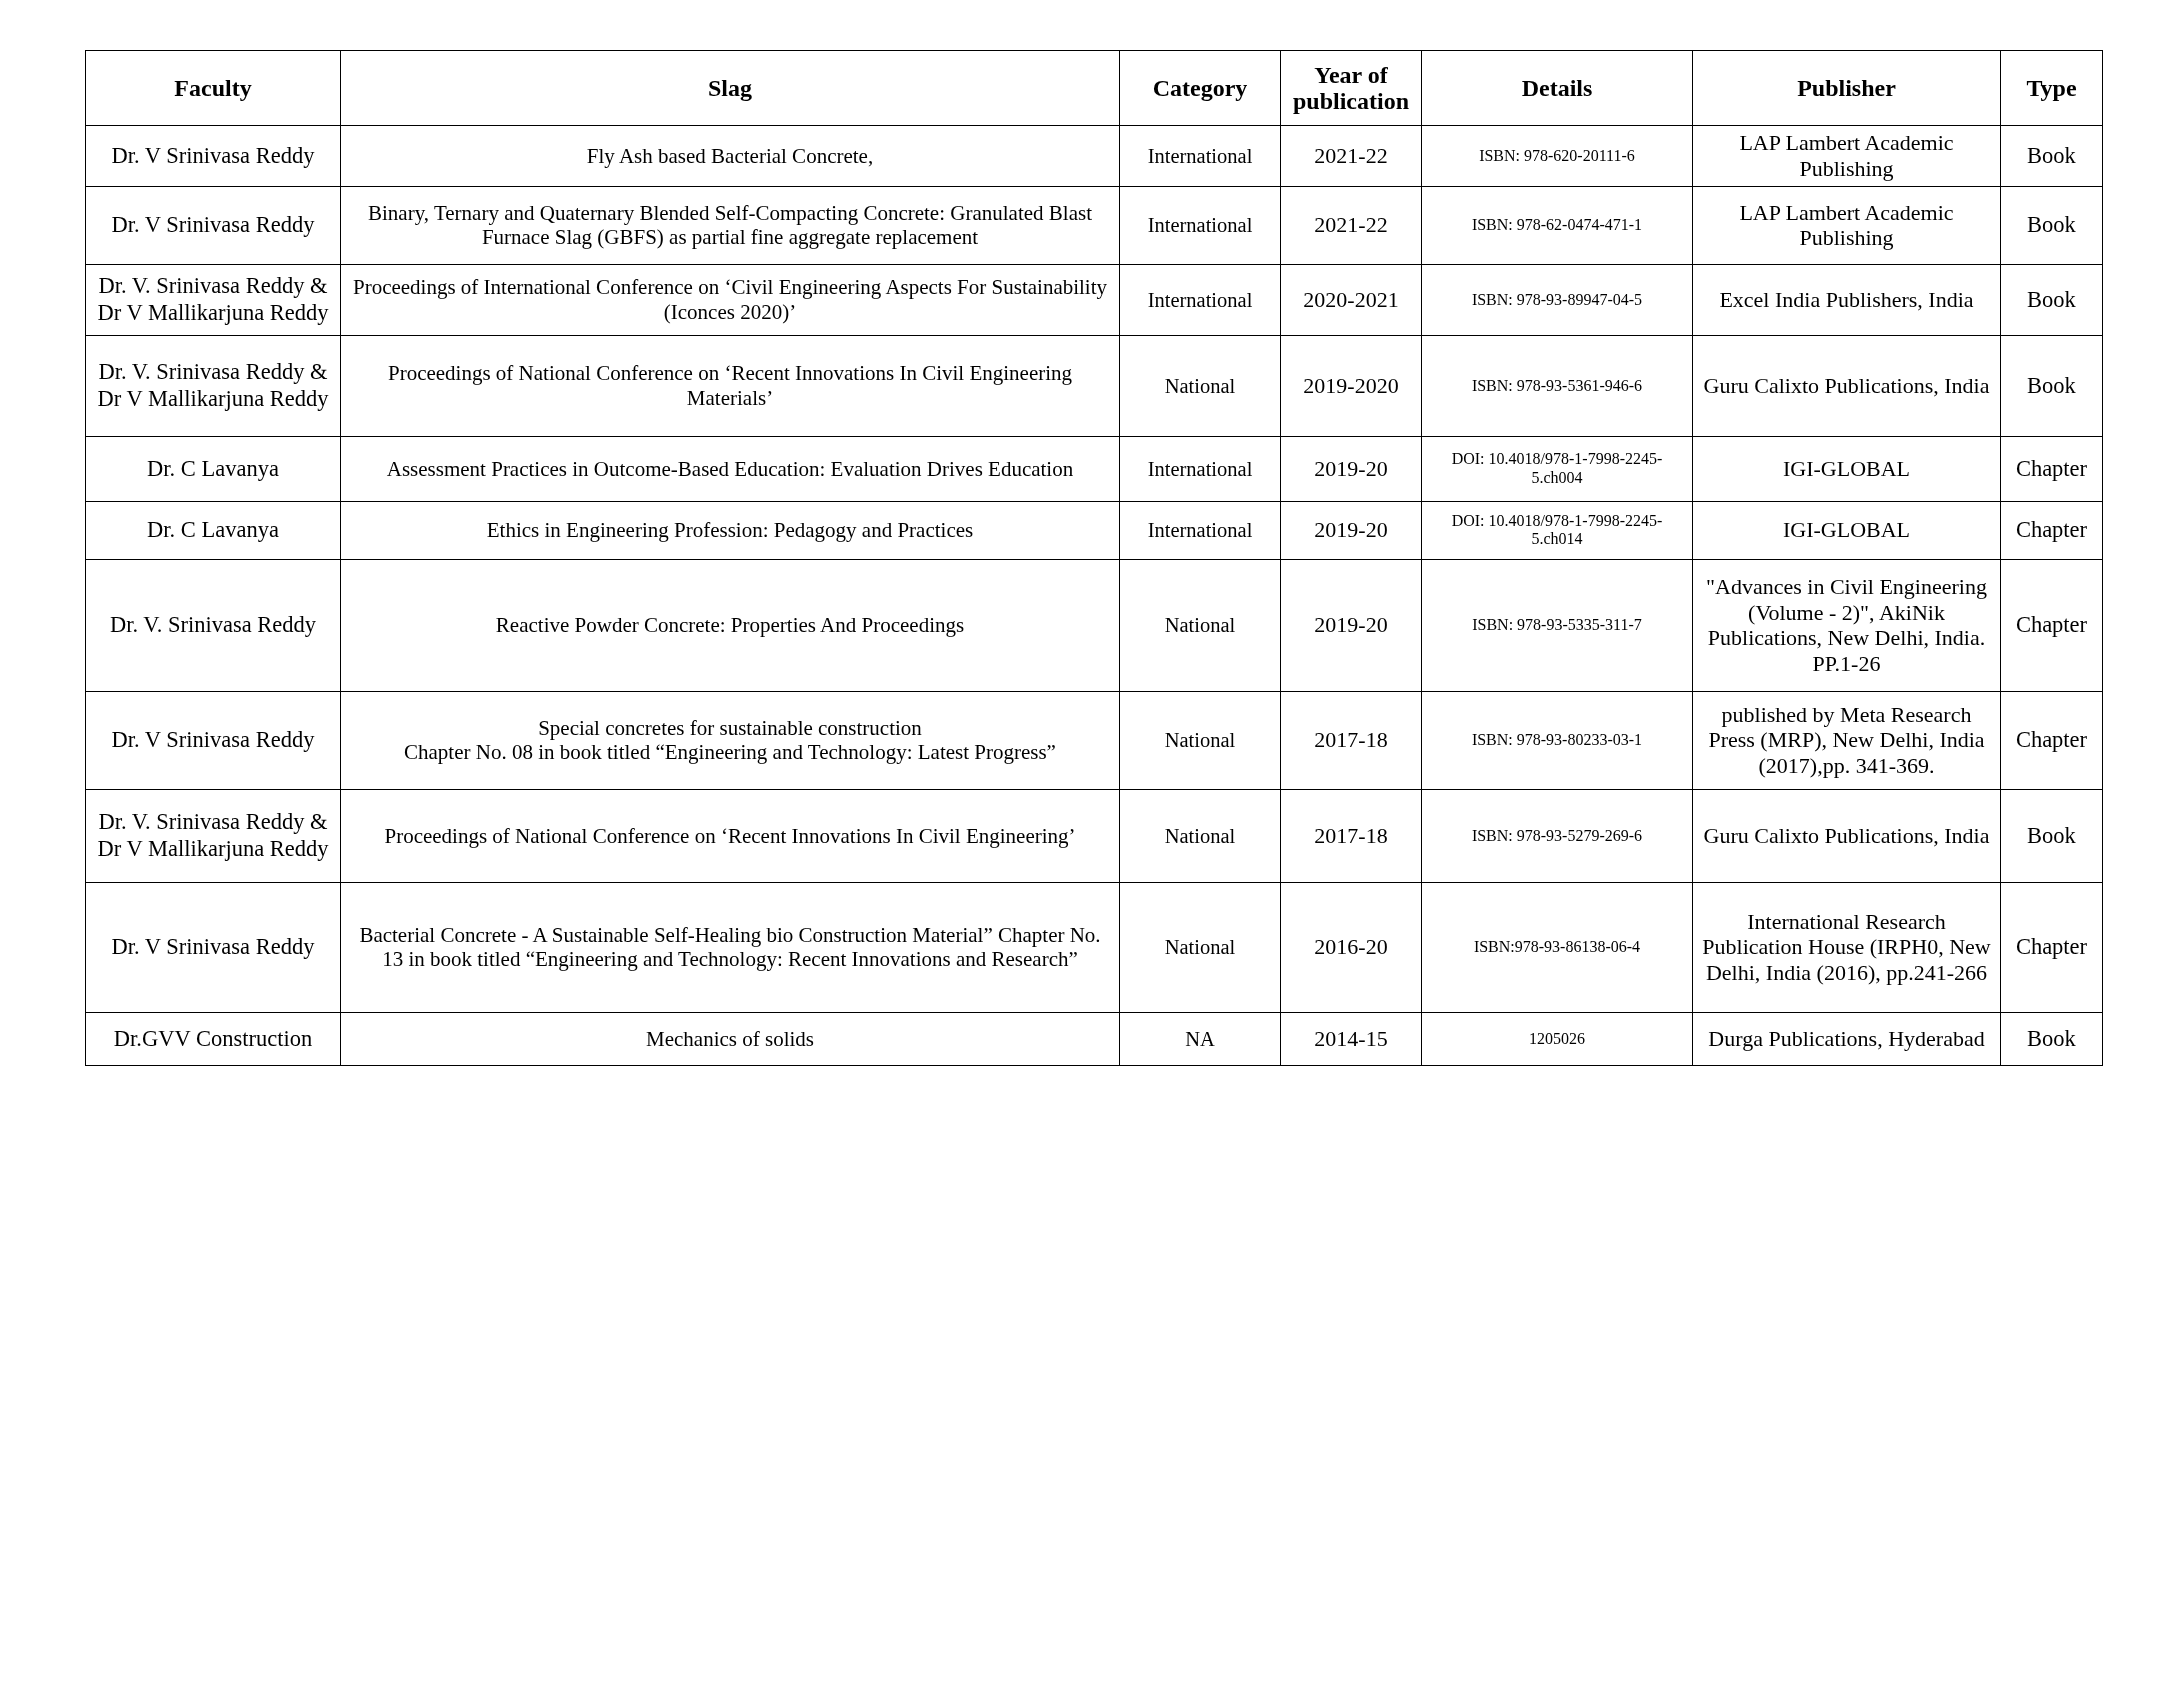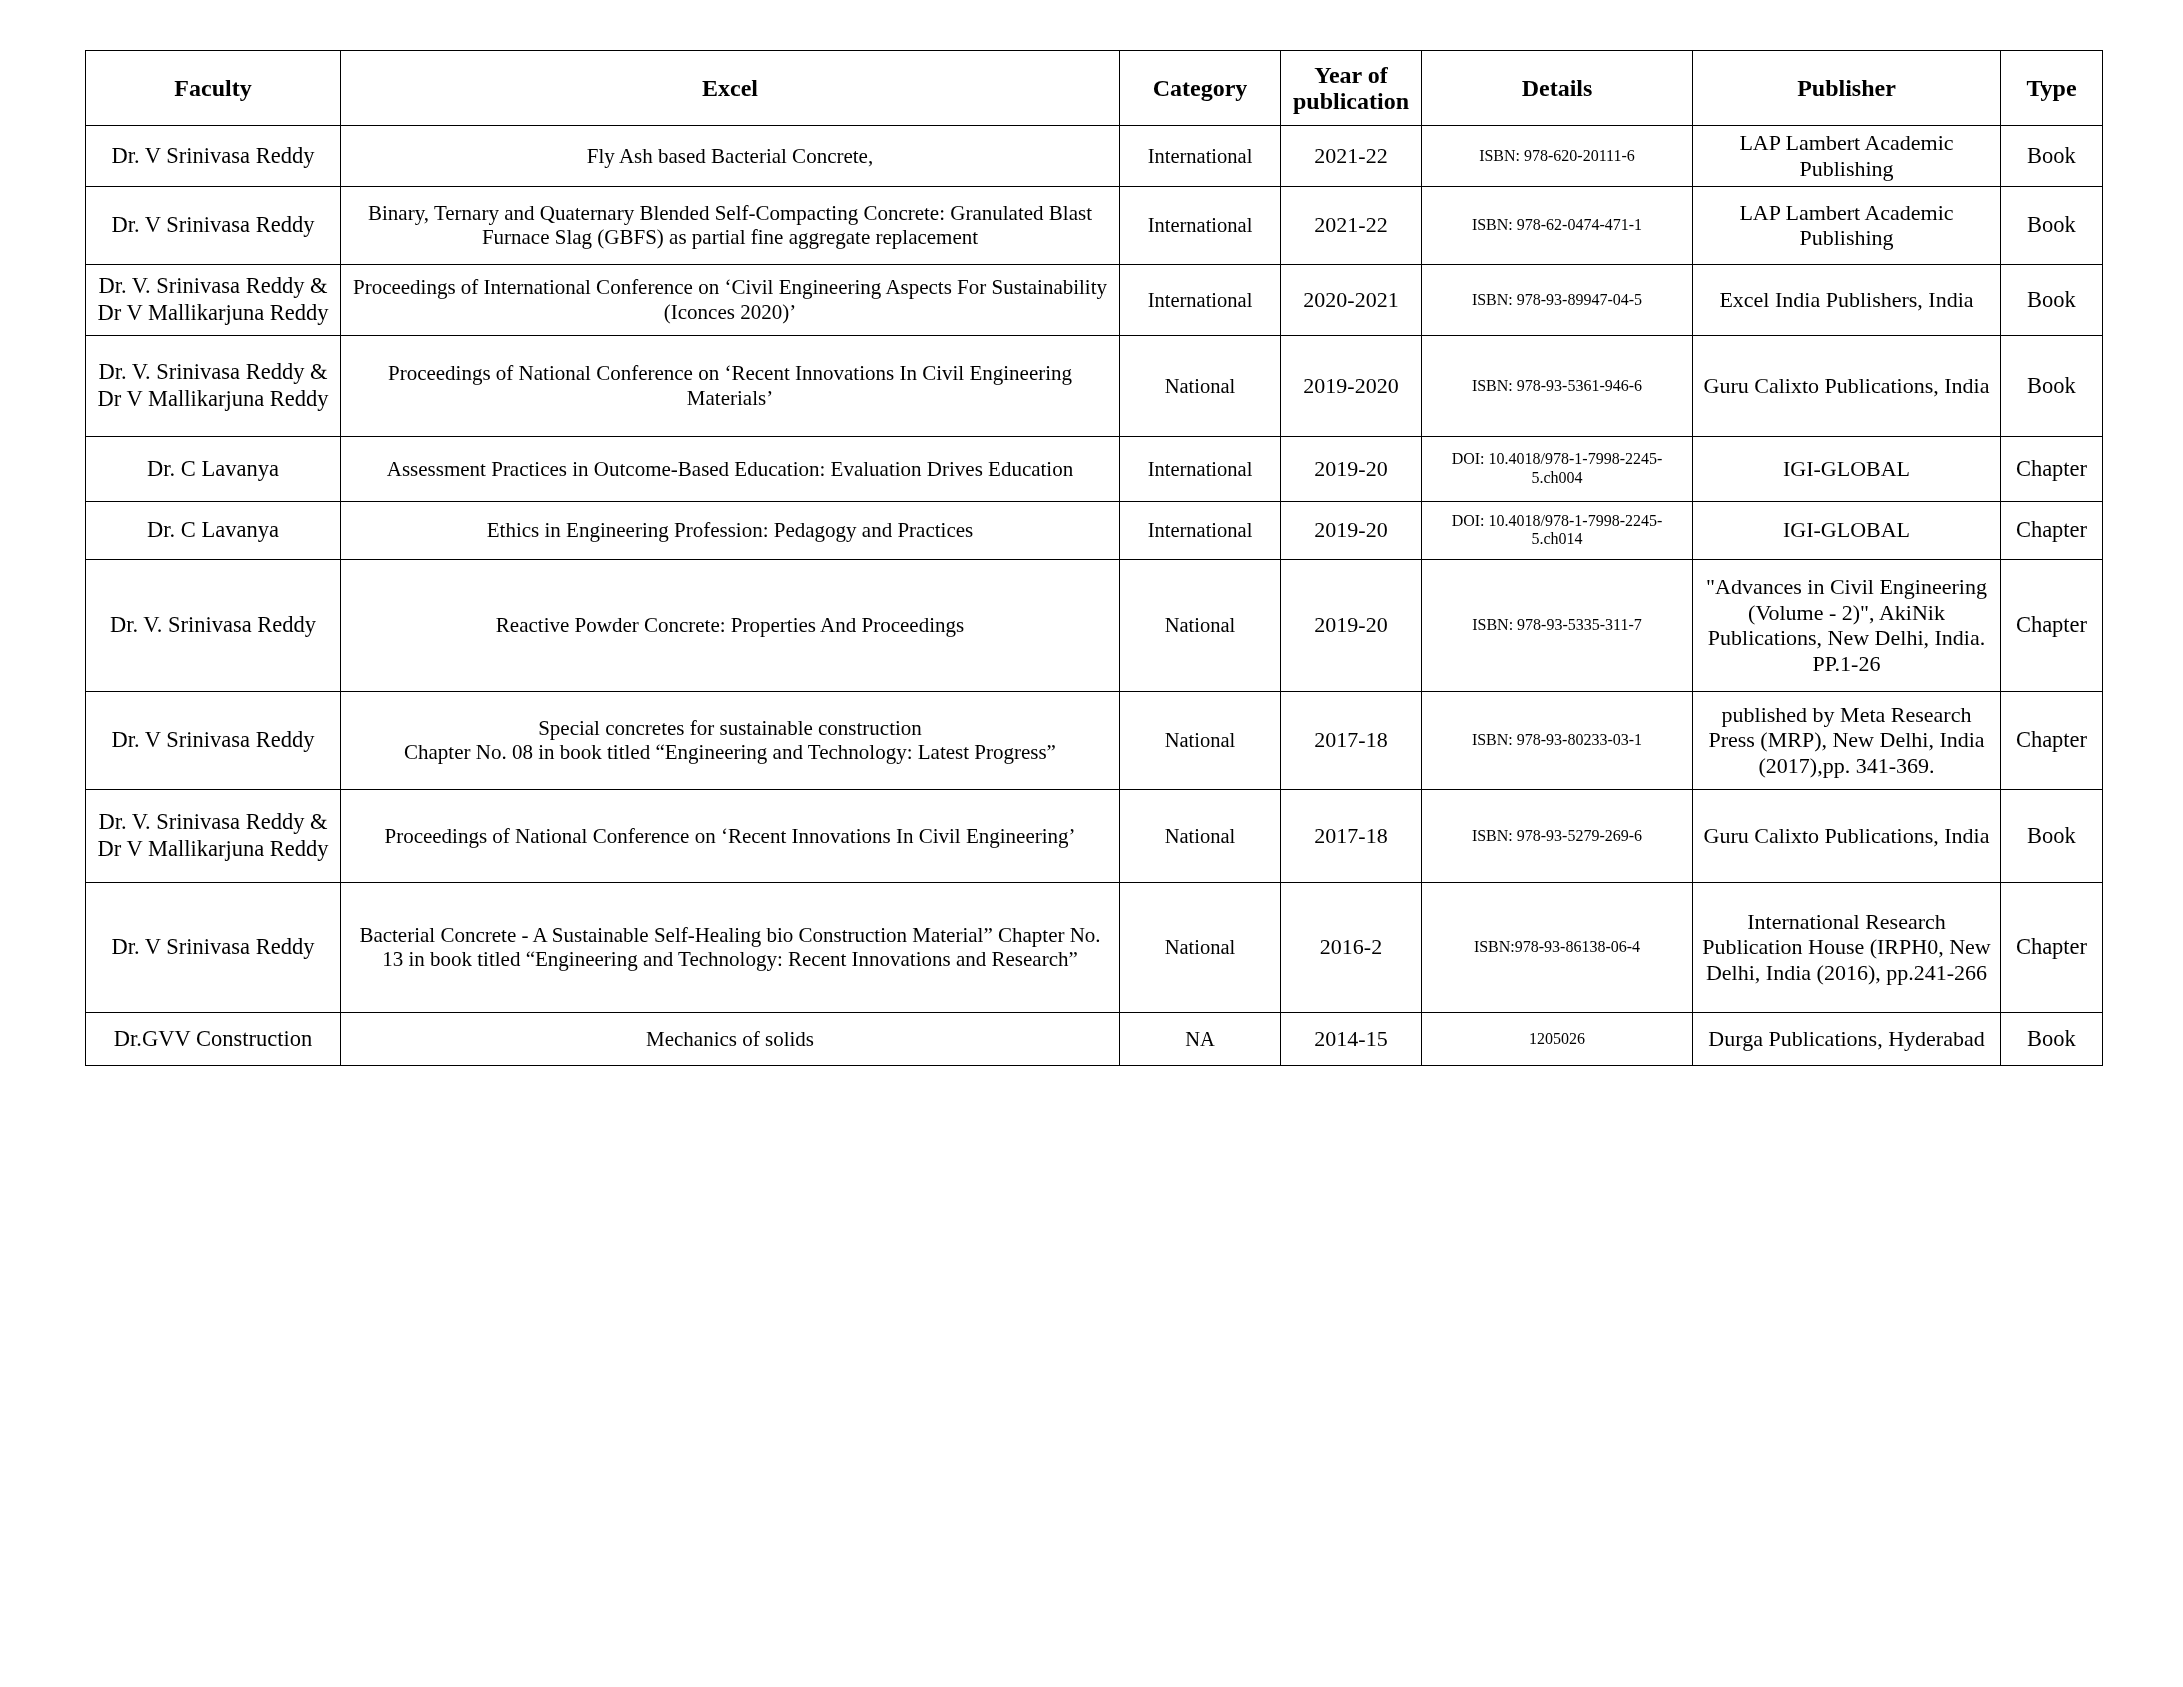--- a/index.html
+++ b/index.html
@@ -66,21 +66,21 @@
       <col class="w-title">
       <col class="w-category">
       <col class="w-year">
       <col class="w-details">
       <col class="w-publisher">
       <col class="w-type">
     </colgroup>
     <thead>
       <tr>
         <th>Faculty</th>
-        <th>Excel</th>
+        <th>Slag</th>
         <th>Category</th>
         <th>
           <div class="hdr-two-line">Year of</div>
           <div class="hdr-two-line">publication</div>
         </th>
         <th>Details</th>
         <th>Publisher</th>
         <th>Type</th>
       </tr>
     </thead>
@@ -163,21 +163,21 @@
           <td class="c-category">National</td>
           <td class="c-year">2017-18</td>
           <td class="c-details">ISBN: 978-93-5279-269-6</td>
           <td class="c-publisher">Guru Calixto Publications, India</td>
           <td class="c-type">Book</td>
         </tr>
         <tr style="height: 130px;">
           <td class="c-faculty">Dr. V Srinivasa Reddy</td>
           <td class="c-title">Bacterial Concrete - A Sustainable Self-Healing bio Construction Material” Chapter No. 13 in book titled “Engineering and Technology: Recent Innovations and Research”</td>
           <td class="c-category">National</td>
-          <td class="c-year">2016-2</td>
+          <td class="c-year">2016-20</td>
           <td class="c-details">ISBN:978-93-86138-06-4</td>
           <td class="c-publisher">International Research Publication House (IRPH0, New Delhi, India (2016), pp.241-266</td>
           <td class="c-type">Chapter</td>
         </tr>
         <tr style="height: 53px;">
           <td class="c-faculty">Dr.GVV Construction</td>
           <td class="c-title">Mechanics of solids</td>
           <td class="c-category">NA</td>
           <td class="c-year">2014-15</td>
           <td class="c-details">1205026</td>

